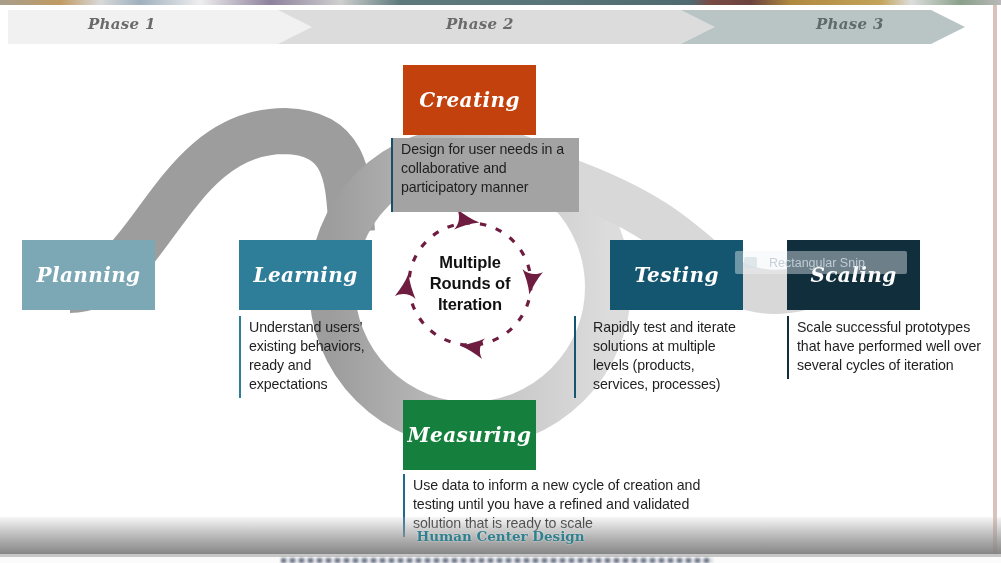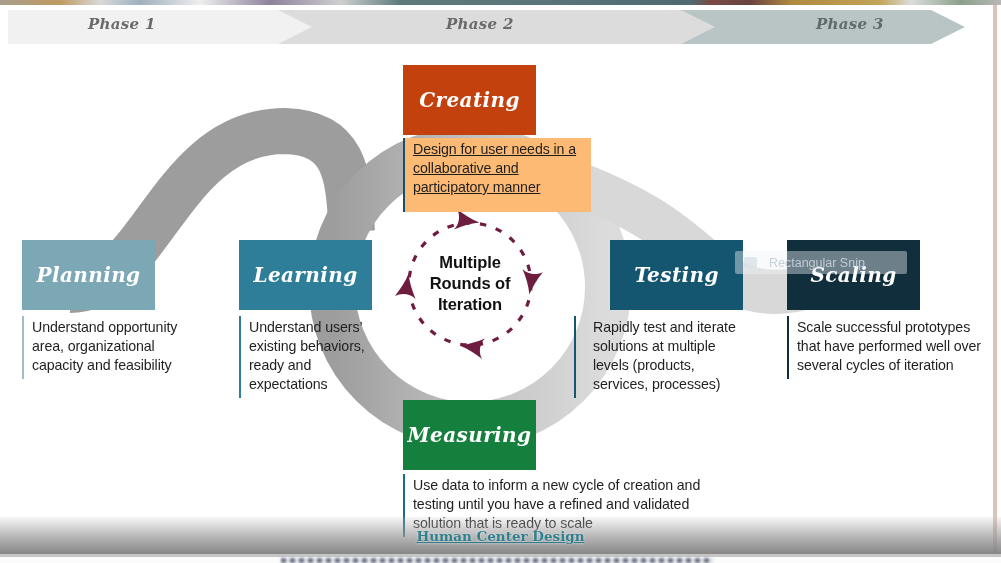--- a/index.html
+++ b/index.html
@@ -53,21 +53,21 @@
   .box-measuring { left:403px; top:400px; background:#15803d; }
 
   
   .stage-desc {
     position:absolute; z-index:5; font-size:14.2px; line-height:19px;
     color:#1f1f1f; letter-spacing:-0.1px; padding:2px 0 4px 8px;
     border-left:2px solid #888;
   }
   .desc-planning  { left:22px;  top:316px; width:170px; border-color:#9fbcc8; }
   .desc-learning  { left:239px; top:316px; width:142px; border-color:#2f7e99; }
-  .desc-creating  { left:403px; top:138px; width:178px; min-height:68px; border-color:#14506b; background:#fdba74;text-decoration:underline; }
+  .desc-creating  { left:391px; top:138px; width:178px; min-height:68px; border-color:#14506b; background:#a3a3a3; }
   .desc-testing   { left:574px; top:316px; width:160px; border-color:#14556f;padding-left:17px; }
   .desc-scaling   { left:787px; top:316px; width:200px; border-color:#112e3c; }
   .desc-measuring { left:403px; top:474px; width:298px; border-color:#1a6b8c; }
 
   
   .center-label {
     position:absolute; left:408px; top:252px; width:124px; z-index:5;
     text-align:center; font-weight:bold; font-size:16.5px; line-height:21px;
     color:#111; white-space:pre-line; letter-spacing:-0.1px;
   }
@@ -89,21 +89,21 @@
   .bottom-band2 { position:absolute; left:0; top:554px; width:1001px; height:3px; background:#c6c6c6; z-index:9; }
   .bottom-white { position:absolute; left:0; top:557px; width:1001px; height:6px; background:#fbfbfb; z-index:9; }
   .blurred-caption {
     position:absolute; left:281px; top:558px; width:432px; height:5px; z-index:10;
     filter:blur(1.3px);
     background:repeating-linear-gradient(90deg, rgba(25,40,70,0.6) 0 5px, rgba(25,40,70,0.12) 5px 9px);
   }
   .footer-caption {
     position:absolute; left:0; top:528px; width:1001px; z-index:10;
     text-align:center; font-family:"DejaVu Serif", serif; font-weight:bold;
-    font-size:13.5px; color:#2f7f8e; text-shadow:0 0 2px rgba(255,255,255,0.75);text-decoration:underline;
+    font-size:13.5px; color:#2f7f8e; text-shadow:0 0 2px rgba(255,255,255,0.75);
   }
 </style>
 </head>
 <body>
 
 <div class="page">
 
   <div class="top-strip"></div>
   <div class="right-strip"></div>
 
@@ -146,21 +146,20 @@
   <div class="stage-box box-testing">
     <span class="stage-title">Testing</span>
   </div>
   <div class="stage-box box-scaling">
     <span class="stage-title">Scaling</span>
   </div>
   <div class="stage-box box-measuring">
     <span class="stage-title">Measuring</span>
   </div>
 
-  <div class="stage-desc desc-planning">Understand opportunity area, organizational capacity and feasibility</div>
   <div class="stage-desc desc-learning">Understand users’ existing behaviors, ready and expectations</div>
   <div class="stage-desc desc-creating">Design for user needs in a collaborative and participatory manner</div>
   <div class="stage-desc desc-testing">Rapidly test and iterate solutions at multiple levels (products, services, processes)</div>
   <div class="stage-desc desc-scaling">Scale successful prototypes that have performed well over several cycles of iteration</div>
   <div class="stage-desc desc-measuring">Use data to inform a new cycle of creation and testing until you have a refined and validated solution that is ready to scale</div>
 
   <div class="center-label">Multiple
 Rounds of
 Iteration</div>
 

